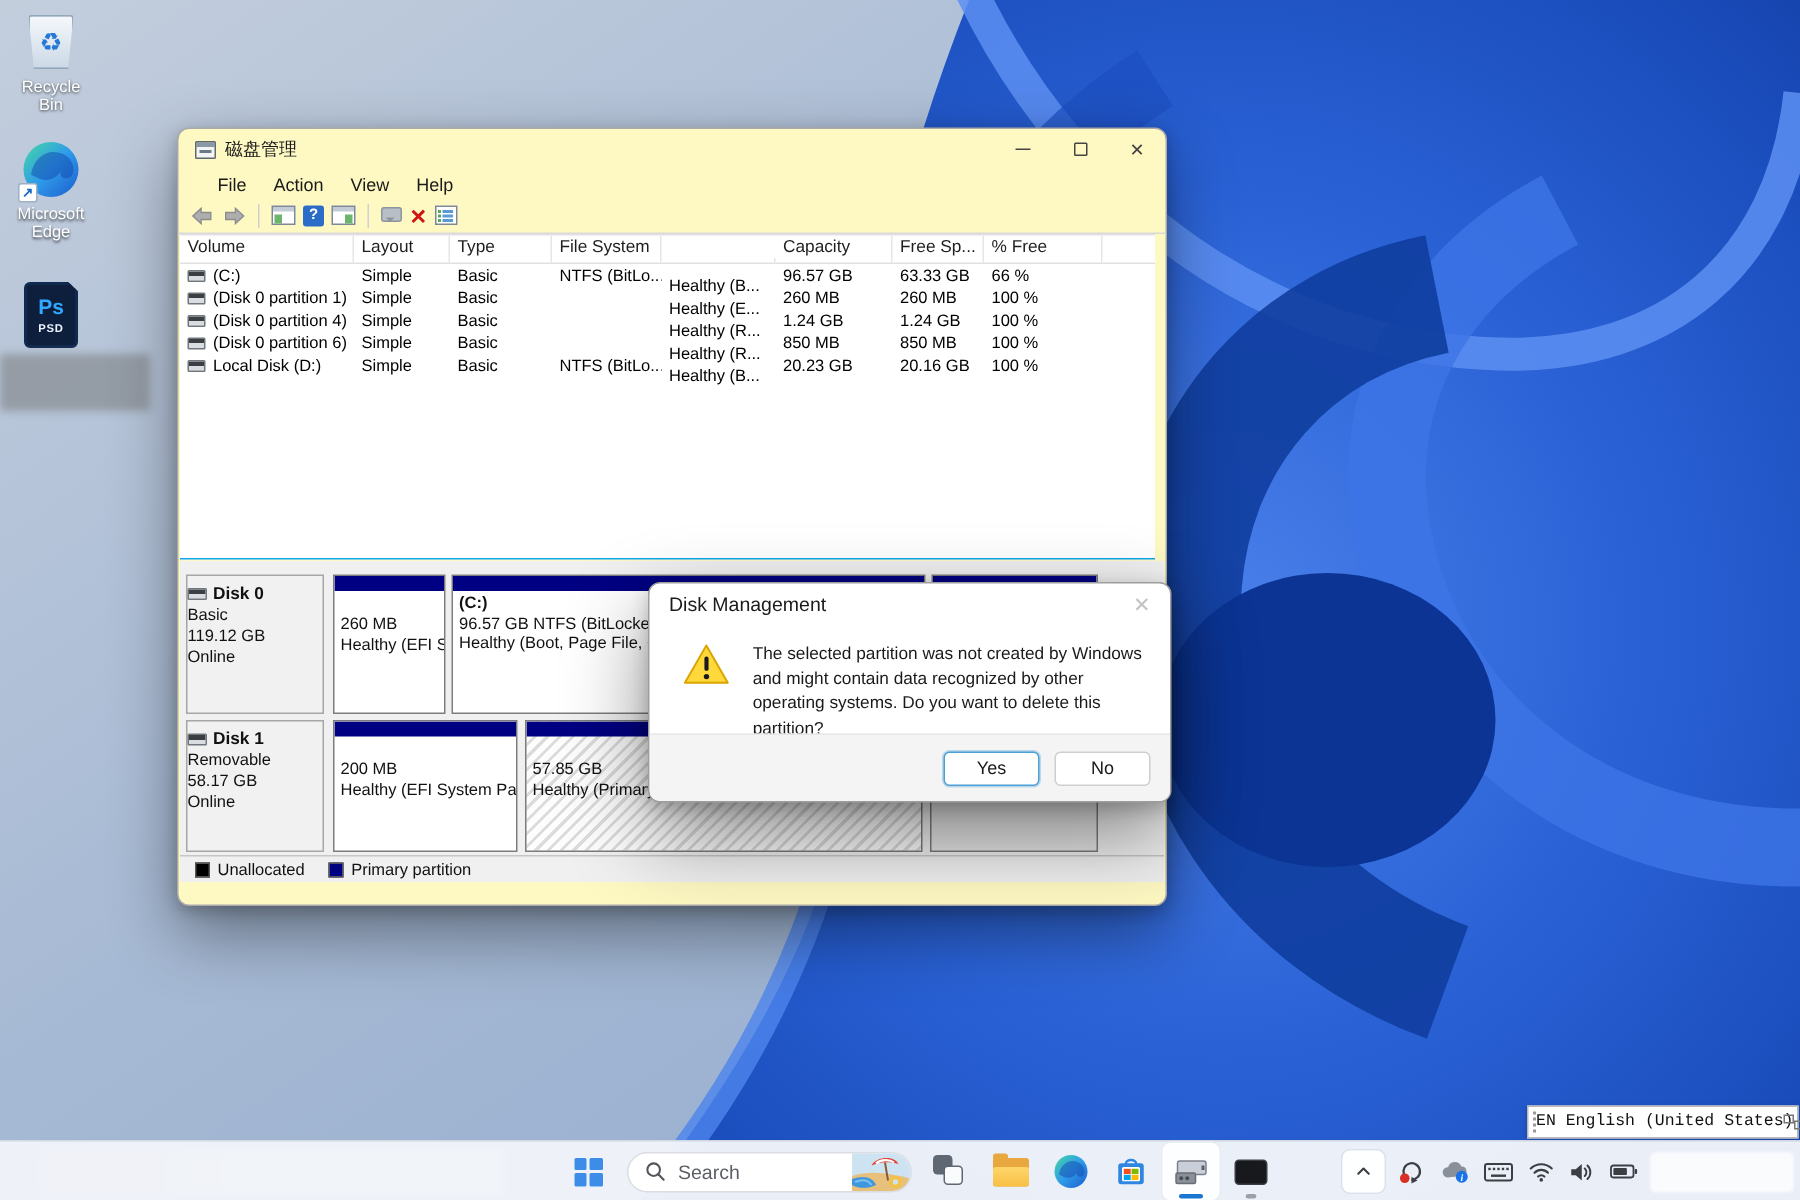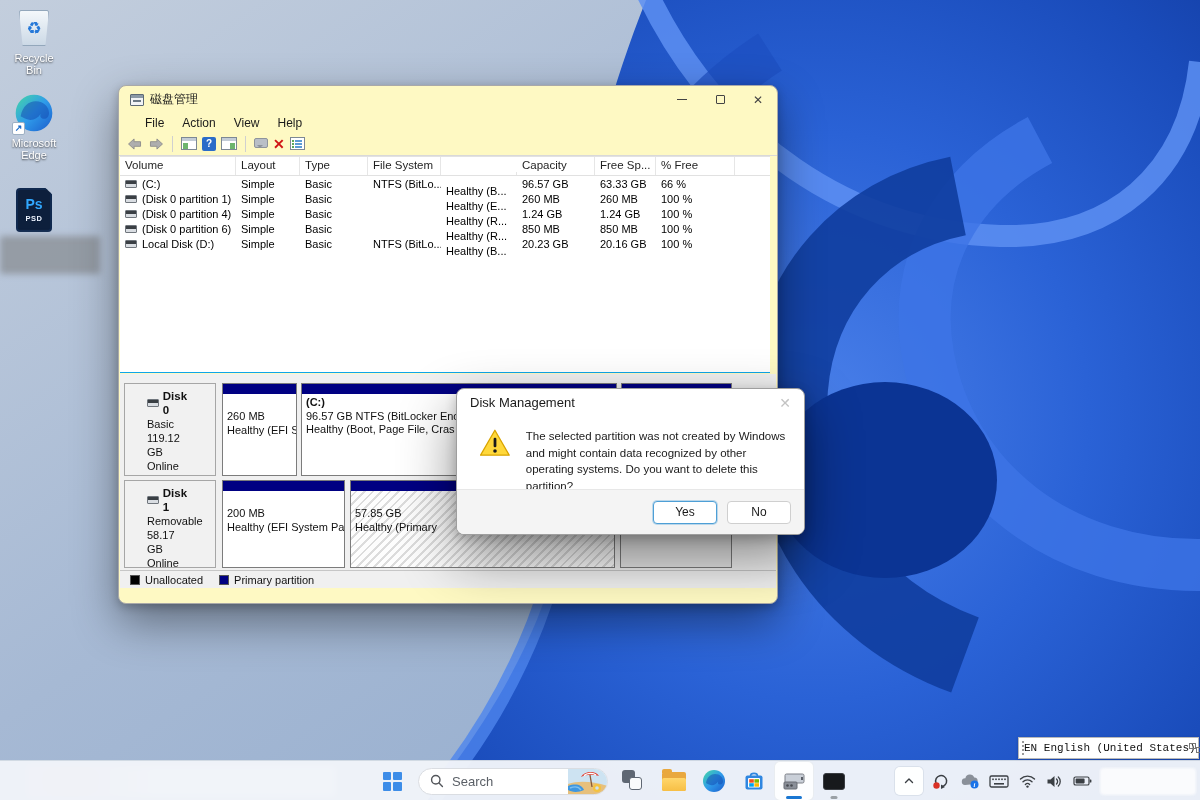--- a/index.html
+++ b/index.html
@@ -59,36 +59,36 @@
   .lvh.fill { flex:1; border-right:none; }
   .lvr { display:flex; height:15px; align-items:center; }
   .lvc { font-size:11px; color:#000; padding-left:5px; white-space:nowrap; overflow:hidden; display:flex; align-items:center; }
   .c0 { width:116px; } .c1 { width:64px; } .c2 { width:68px; } .c3 { width:73px; }
   .c4 { width:76px;margin-top:15px; } .c5 { width:78px; } .c6 { width:61px; } .c7 { width:79px; }
   .volico { display:inline-block; width:12px; height:8px; margin-right:5px; background:linear-gradient(180deg,#3a3f44 0 3px,#d9dde2 3px); border:1px solid #70767d; border-radius:1px; flex:none; }
 
   
   .graph { position:absolute; left:1px; right:1px; top:288px; height:196px; background:#f0f0f0; }
   .diskrow { position:absolute; left:3px; right:5px; }
-  .diskpanel { position:absolute; left:1px; top:0; bottom:0; width:92px; background:#f1f1f1; border:1px solid #a6a6a6; padding:5px 22px; font-size:11px; line-height:14px; color:#111; }
+  .diskpanel { position:absolute; left:1px; top:0; bottom:0; width:92px; background:#f1f1f1; border:1px solid #a6a6a6; padding:5px 0; font-size:11px; line-height:14px; color:#111; }
   .diskpanel .dname { font-weight:bold; font-size:11.5px; display:flex; align-items:center; gap:4px; }
   .dico { display:inline-block; width:13px; height:8px; background:linear-gradient(180deg,#3a3f44 0 3px,#d9dde2 3px); border:1px solid #70767d; border-radius:1px; }
   .part { position:absolute; top:0; bottom:0; border:1px solid #7c7c7c; background:#fff; overflow:hidden; }
   .part .band { height:10px; background:#000082; }
   .part .ptxt { padding:2px 4px 0 4px; font-size:11px; line-height:13.5px; color:#111; white-space:nowrap; }
   .part .ptitle { font-weight:bold; }
   .part.noTitle .ptxt { padding-top:16px; }
   .part.hatch { background:repeating-linear-gradient(135deg,#fdfdfd 0 4px,#dcdcdc 4px 6px); }
   .part.grayfill { background:#e7e7e7; }
   .legend { position:absolute; left:1px; right:1px; top:484px; height:18px; background:#f0f0f0; border-top:1px solid #c6c6c6; display:flex; align-items:center; gap:16px; padding-left:10px; }
   .legitem { display:flex; align-items:center; gap:5px; font-size:11px; color:#111; }
   .legsq { width:10px; height:10px; border:1px solid #555; }
 
   
-  .dlg { position:absolute; left:456px; top:388px; width:349px; height:147px; background:#fff; border:1px solid #9e9e9e; border-radius:8px; box-shadow:0 22px 55px rgba(0,0,0,.45), 0 4px 12px rgba(0,0,0,.2); overflow:hidden; }
+  .dlg { position:absolute; left:432px; top:388px; width:349px; height:147px; background:#fff; border:1px solid #9e9e9e; border-radius:8px; box-shadow:0 22px 55px rgba(0,0,0,.45), 0 4px 12px rgba(0,0,0,.2); overflow:hidden; }
   .dlg-tbar { height:27px; display:flex; align-items:center; padding:0 13px; }
   .dlg-title { font-size:13px; color:#1a1a1a; }
   .dlg-x { margin-left:auto; color:#c3c3c3; font-size:14px; line-height:1; }
   .dlg-body { display:flex; padding:12px 18px 0 22px; gap:15px; }
   .dlg-msg { font-size:11.5px; line-height:16.5px; color:#1a1a1a; width:262px; }
   .dlg-foot { position:absolute; left:0; right:0; bottom:0; height:45px; background:#f4f4f4; border-top:1px solid #e7e7e7; display:flex; align-items:center; justify-content:flex-end; gap:10px; padding-right:13px; }
   .btn { min-width:64px; height:23px; background:#fff; border:1px solid #cfcfcf; border-radius:4px; font-size:12px; color:#1a1a1a; font-family:inherit; }
   .btn.primary { border:1px solid #4e9fd6; box-shadow:0 0 0 1px rgba(80,160,215,.35); }
 
   

